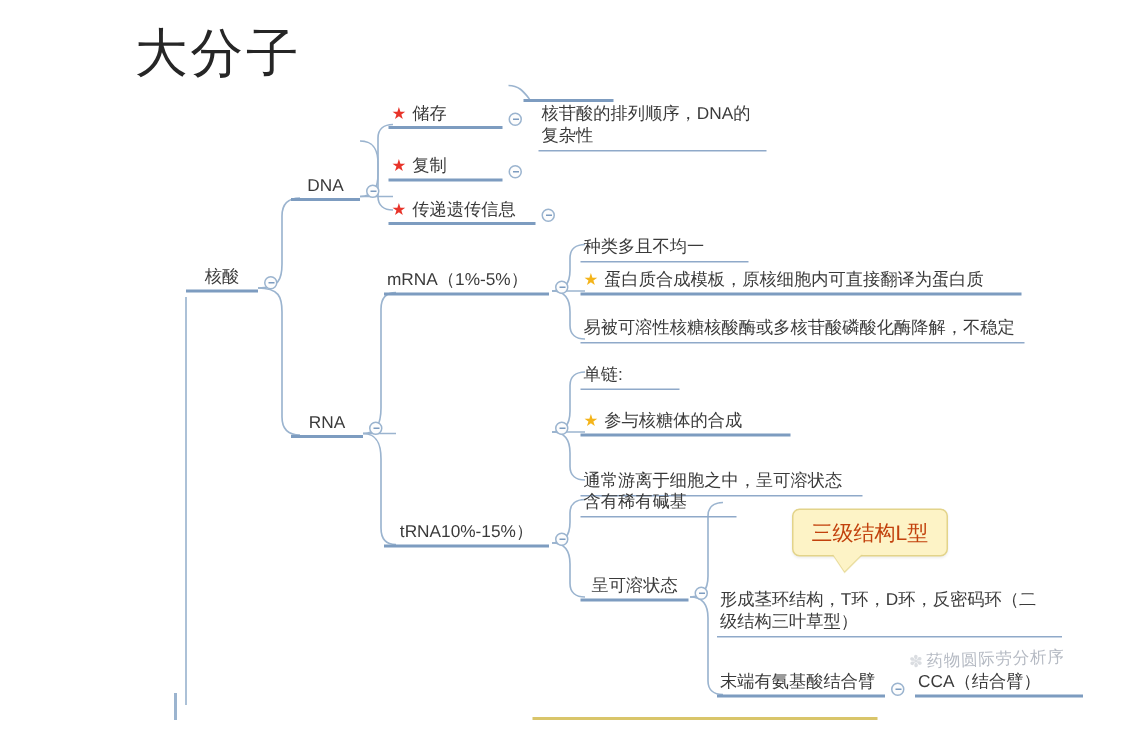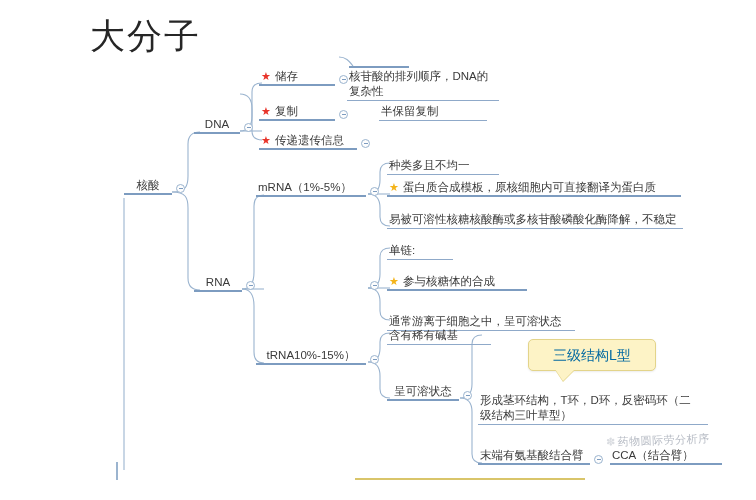--- a/index.html
+++ b/index.html
@@ -97,24 +97,24 @@
     height: 1px;
     background: #7d9cc0;
   }
 
   
   .callout {
     position: absolute;
     background: #fdf3c6;
     border: 1px solid #e3d48a;
     border-radius: 5px;
-    color: #0369a1;
+    color: #c2410c;
     font-size: 14px;
     line-height: 18px;
-    padding: 6px 24px;
+    padding: 6px 12px;
     white-space: nowrap;
     box-shadow: 0 1px 2px rgba(0,0,0,0.08);
   }
   .callout .tail {
     position: absolute;
     left: 26px;
     bottom: -11px;
     width: 0;
     height: 0;
     border-left: 8px solid transparent;
@@ -213,32 +213,29 @@
   <div class="node ul" style="left:166px; top:117px; width:46px; justify-content:center;">
     <span class="node-text">DNA</span>
   </div>
   <span class="toggle" style="left:216px; top:123px;"></span>
 
   <div class="node ul" style="left:231px; top:69px; width:76px;">
     <span class="star red">★</span>
     <span class="node-text">储存</span>
   </div>
   <span class="toggle" style="left:311px; top:75px;"></span>
-  <div class="node ul thin" style="left:319px; top:69px; width:152px;">
+  <div class="node ul thin" style="left:331px; top:69px; width:152px;">
     <span class="node-text">核苷酸的排列顺序，DNA的复杂性</span>
   </div>
 
   <div class="node ul" style="left:231px; top:104px; width:76px;">
     <span class="star red">★</span>
     <span class="node-text">复制</span>
   </div>
   <span class="toggle" style="left:311px; top:110px;"></span>
-  <div class="node ul thin" style="left:351px; top:104px; width:108px;">
-    <span class="node-text">半保留复制</span>
-  </div>
 
   <div class="node ul" style="left:231px; top:133px; width:98px;">
     <span class="star red">★</span>
     <span class="node-text">传递遗传信息</span>
   </div>
   <span class="toggle" style="left:333px; top:139px;"></span>
 
   <div class="node ul" style="left:166px; top:275px; width:48px; justify-content:center;">
     <span class="node-text">RNA</span>
   </div>

